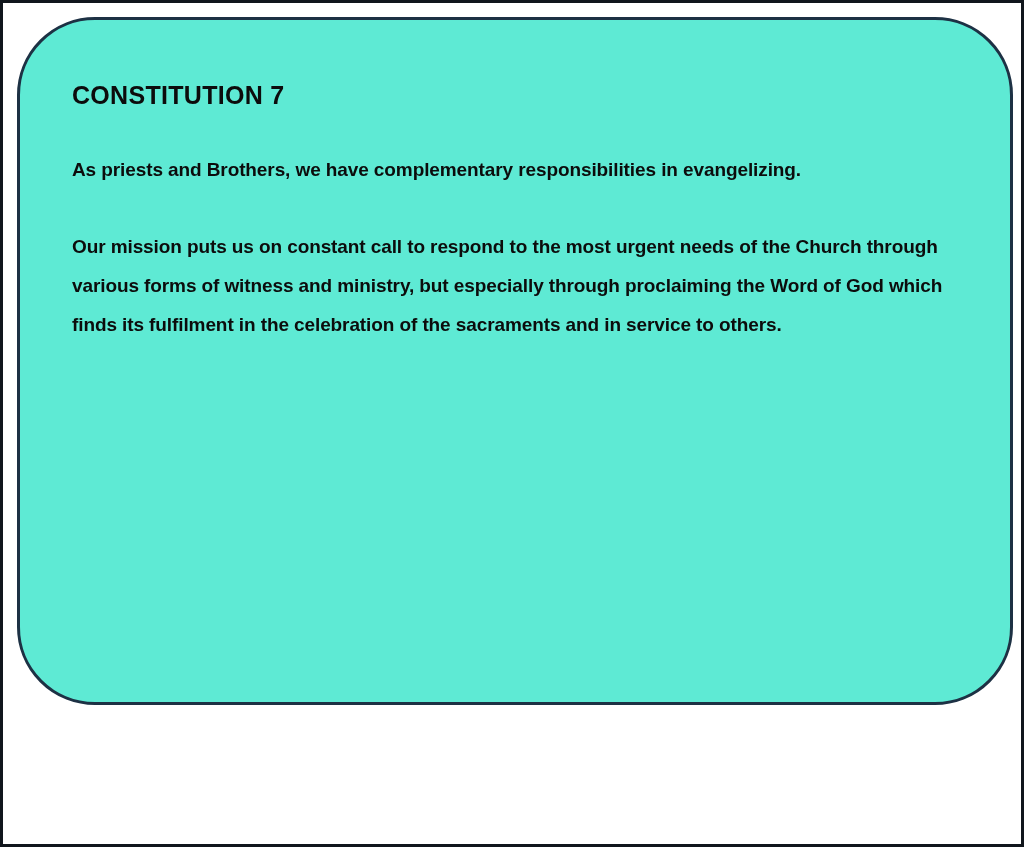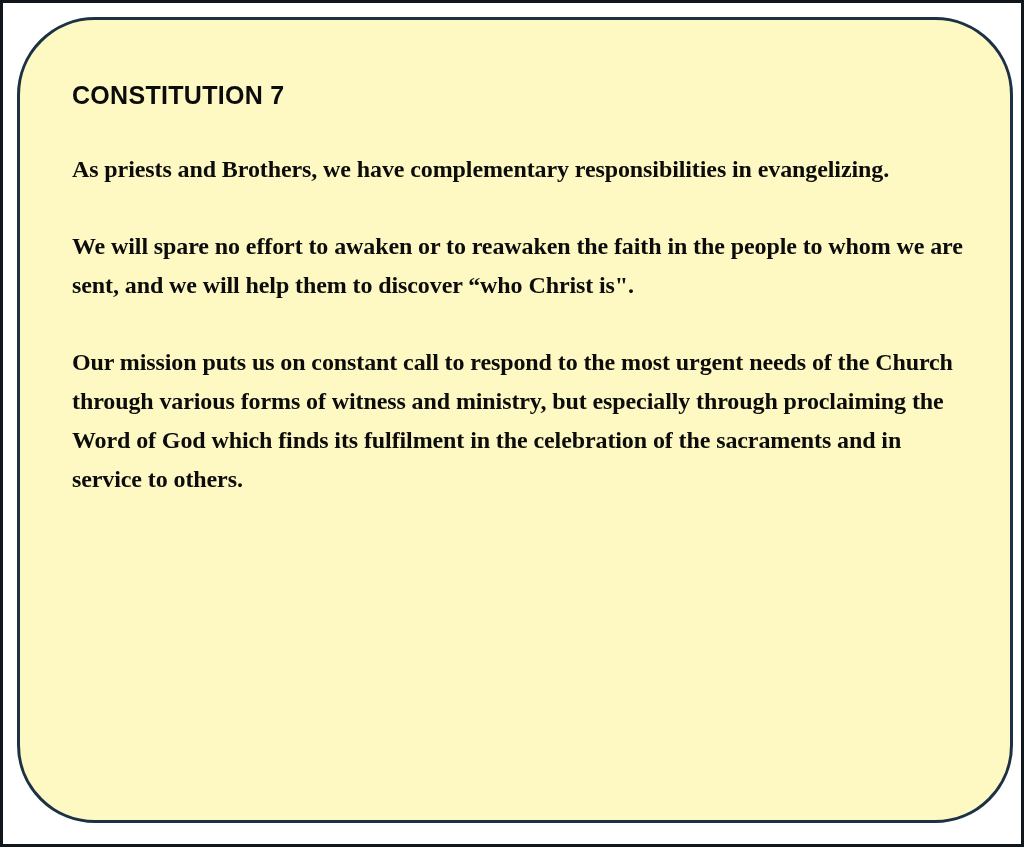--- a/index.html
+++ b/index.html
@@ -25,23 +25,23 @@
     border: 3px solid #10161c;
     overflow: hidden;
   }
 
   
   #constitution-card {
     position: absolute;
     left: 14px;
     top: 14px;
     width: 996px;
-    height: 806px;
+    height: 688px;
     box-sizing: border-box;
-    background: #fef9c3;
+    background: #5eead4;
     border: 3px solid #1d3144;
     border-radius: 78px;
     overflow: hidden;
   }
 
   #card-content {
     position: absolute;
     left: 52px;
     top: 58px;
     right: 44px;
@@ -53,42 +53,41 @@
     font-weight: bold;
     line-height: 34px;
     letter-spacing: 0.3px;
     color: #0c0c0c;
     font-family: "Liberation Sans", sans-serif;
   }
 
   .card-paragraph {
     margin: 0;
     margin-top: 38px;
-    font-size: 24px;
+    font-size: 19px;
     font-weight: bold;
     line-height: 39px;
     letter-spacing: -0.1px;
     color: #0c0c0c;
-    font-family: Liberation Serif, serif;
+    font-family: Liberation Sans, sans-serif;
     max-width: 905px;
   }
 </style>
 </head>
 <body>
 
 <div id="slide-frame">
 
   <div id="constitution-card">
 
     <div id="card-content">
 
       <h1 id="card-heading">CONSTITUTION 7</h1>
 
       <p class="card-paragraph">As priests and Brothers, we have complementary responsibilities in evangelizing.</p>
 
-      <p class="card-paragraph">We will spare no effort to awaken or to reawaken the faith in the people to whom we are sent, and we will help them to discover “who Christ is".</p>
 
       <p class="card-paragraph">Our mission puts us on constant call to respond to the most urgent needs of the Church through various forms of witness and ministry, but especially through proclaiming the Word of God which finds its fulfilment in the celebration of the sacraments and in service to others.</p>
 
 
     </div>
   </div>
 </div>
 
 </body></html>

